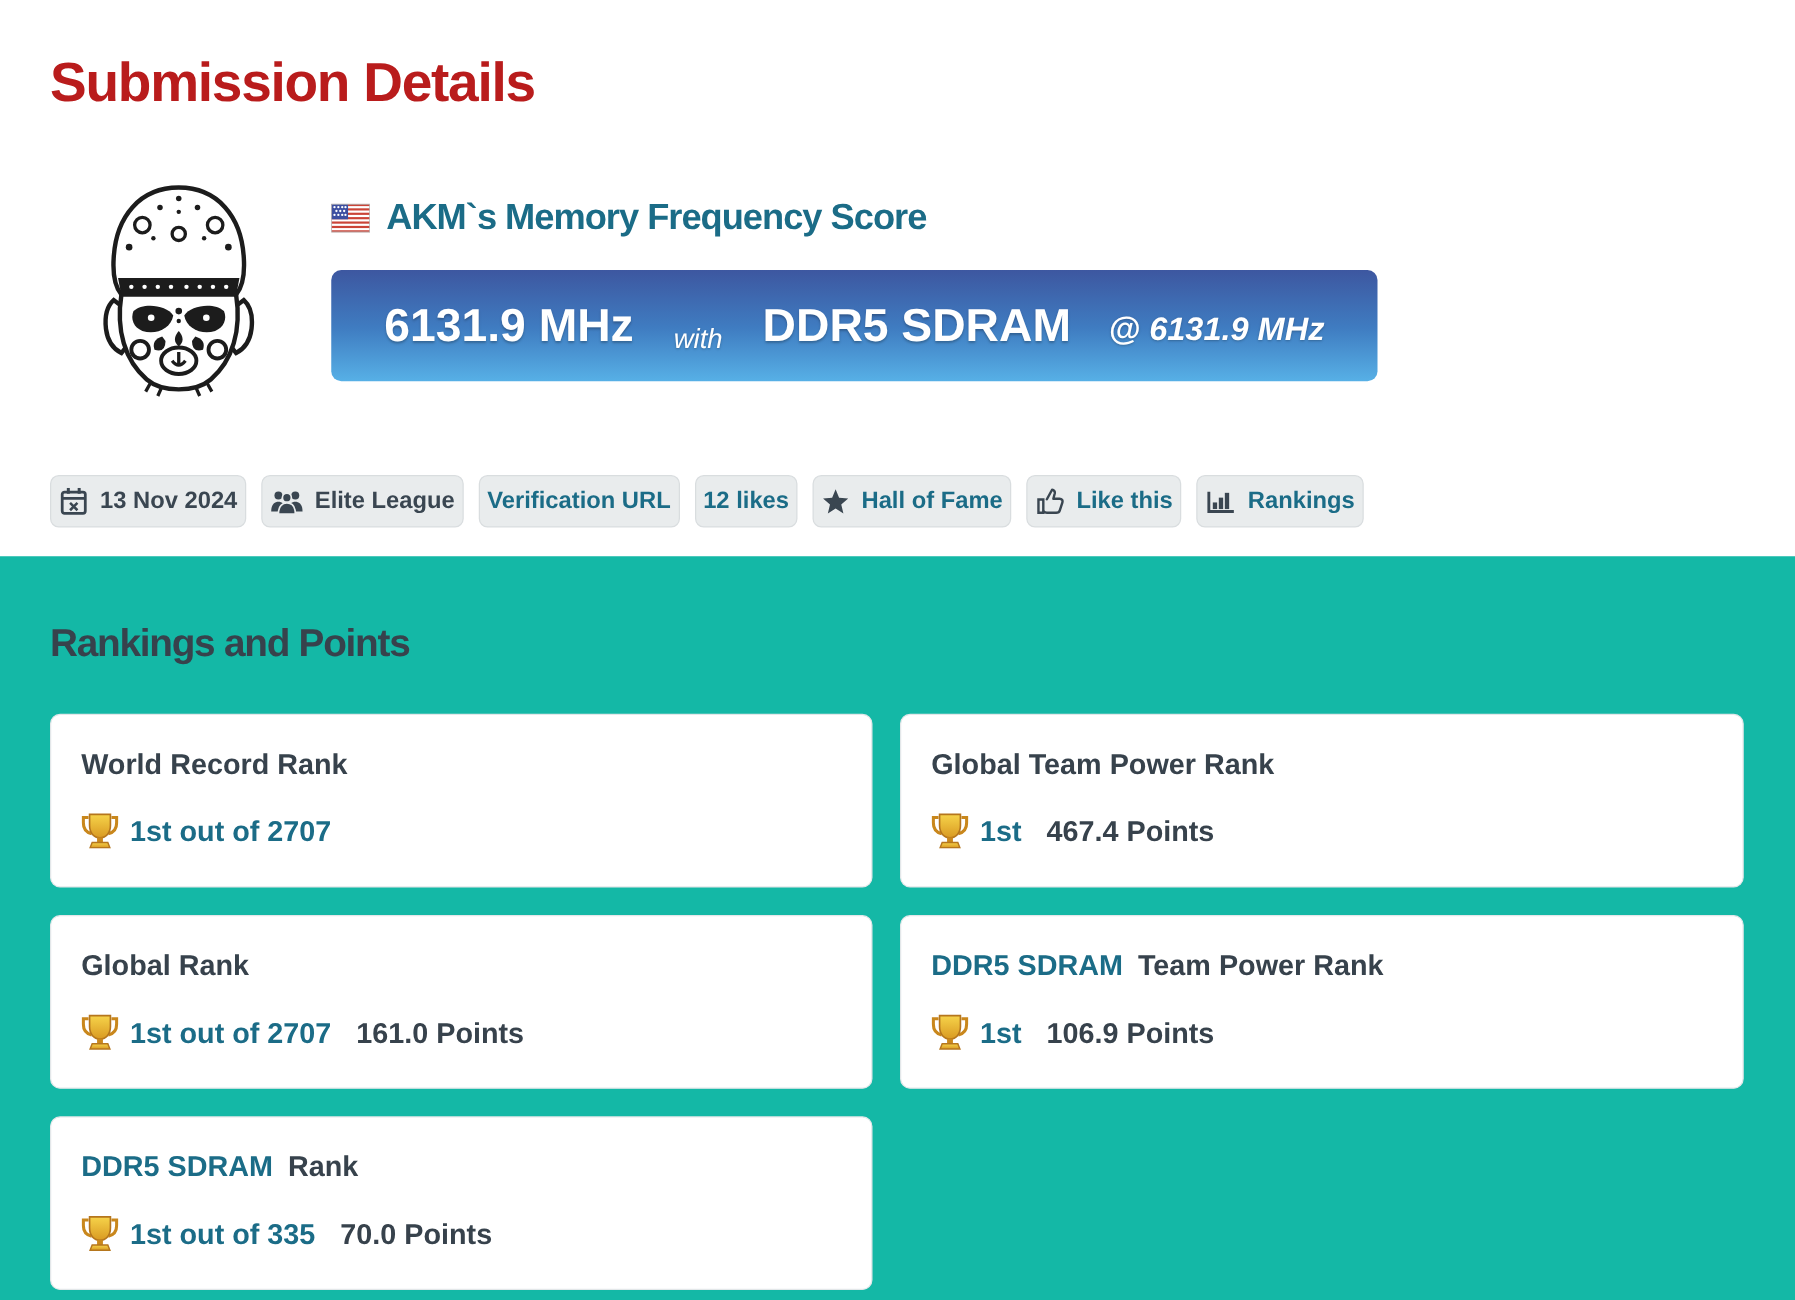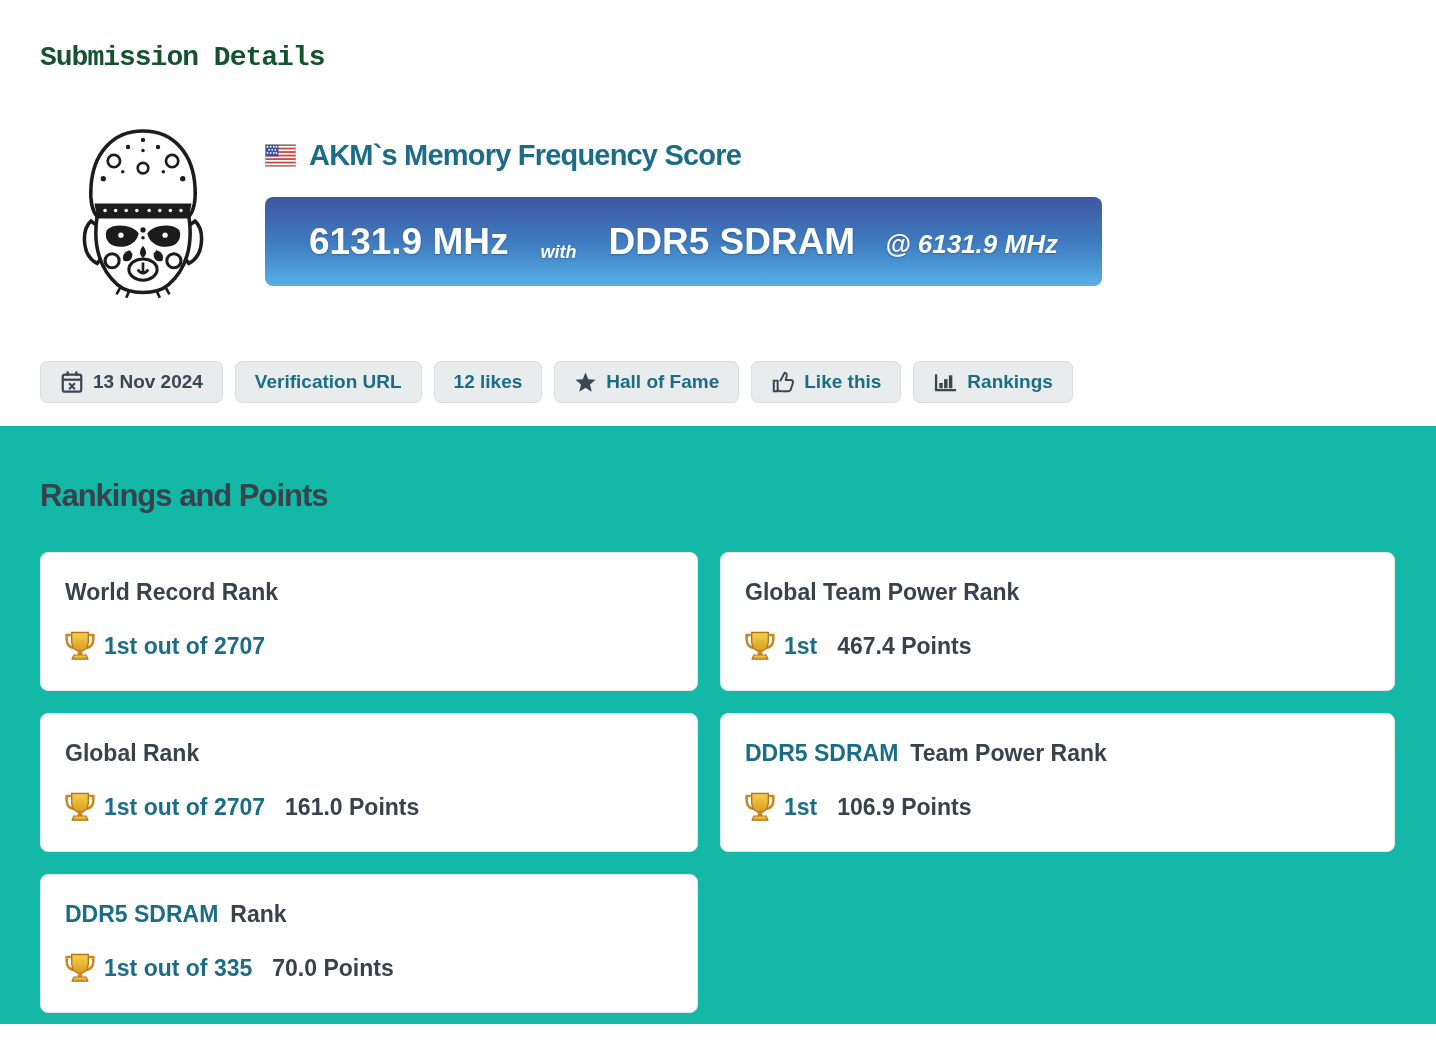--- a/index.html
+++ b/index.html
@@ -1,42 +1,42 @@
 <!DOCTYPE html>
 <html><head>
 <meta charset="utf-8">
 <style>
   * { margin:0; padding:0; box-sizing:border-box; }
   html,body { width:1436px; height:1040px; background:#ffffff;
     font-family:"Liberation Sans","DejaVu Sans",sans-serif; overflow:hidden; }
 
   .white-section { background:#fff; padding:42px 40px 23px 40px; }
 
-  h1.page-title { font-size:28px; font-weight:700; color:#14532d; letter-spacing:-1px;font-family:Liberation Mono, monospace; }
+  h1.page-title { font-size:44px; font-weight:700; color:#b91c1c; letter-spacing:-1px; }
 
   .profile-row { display:flex; align-items:flex-start; margin:50px 0 0 0; }
   .avatar-wrap { width:150px; height:182px; margin-left:28px; flex:0 0 auto; cursor:pointer; }
   .avatar-wrap svg { width:100%; height:100%; }
 
   .title-col { margin-left:47px; padding-top:16px; }
   .score-title-row { display:flex; align-items:center; gap:13px; }
   .flag { width:31px; height:23px; flex:0 0 auto; }
   h2.score-title { font-size:29px; font-weight:700; color:#1b6c87; letter-spacing:-0.8px; }
 
   .banner { margin-top:25px; width:837px; height:89px; border-radius:8px;
     background:linear-gradient(180deg,#3d57a0 0%, #3f7cc1 52%, #57b0e6 100%);
     display:flex; align-items:center; justify-content:center; gap:30px; color:#fff;
     text-shadow:0 1px 2px rgba(0,0,0,.25); }
   .banner .score { font-size:37px; font-weight:700; }
-  .banner .with { font-size:18px; font-weight:700; font-style:italic; margin:21px 2px 0 2px; }
+  .banner .with { font-size:22px; font-weight:400; font-style:italic; margin:21px 2px 0 2px; }
   .banner .hw { font-size:37px; font-weight:700; }
   .banner .at { font-size:26px; font-weight:700; font-style:italic; margin-top:6px; }
 
   .meta-row { display:flex; gap:12px; margin:56px 0 0 0; }
-  .meta-btn { height:42px; padding:0 19px; display:flex; align-items:center; gap:9px;
+  .meta-btn { height:42px; padding:0 6px; display:flex; align-items:center; gap:9px;
     background:#e9eced; border:1px solid #d9dddf; border-radius:7px;
     font-size:19px; font-weight:700; cursor:pointer; white-space:nowrap; }
   .meta-btn .lbl-dark { color:#3a4651; }
   .meta-btn .lbl-link { color:#1b6c87; }
   .meta-btn svg { flex:0 0 auto; }
 
   .gray-section { background:#14b8a6; min-height:598px; padding:40px 40px 0 40px; }
   h2.section-title { font-size:31px; font-weight:700; color:#37424c; letter-spacing:-1px; margin:12px 0 38px 0; }
 
   .cards-grid { display:grid; grid-template-columns:658px 675px; column-gap:22px; row-gap:22px; }
@@ -173,20 +173,31 @@
       <svg width="24" height="24" viewBox="0 0 26 26">
         <rect x="3" y="5" width="20" height="18.5" rx="2" fill="none" stroke="#3a4651" stroke-width="2.4"></rect>
         <line x1="3" y1="10.5" x2="23" y2="10.5" stroke="#3a4651" stroke-width="2.4"></line>
         <rect x="7" y="1.5" width="2.6" height="5" fill="#3a4651"></rect>
         <rect x="16.4" y="1.5" width="2.6" height="5" fill="#3a4651"></rect>
         <path d="M9.8 14.4 l6.4 6.4 M16.2 14.4 l-6.4 6.4" stroke="#3a4651" stroke-width="2.2"></path>
       </svg>
       <span class="lbl-dark">13 Nov 2024</span>
     </div>
 
+    <div class="meta-btn">
+      <svg width="27" height="22" viewBox="0 0 28 22" fill="#3a4651">
+        <circle cx="7" cy="6.2" r="3.3"></circle>
+          <path d="M1 19.5 c0-6 3-8 6-8 s6 2 6 8 Z"></path>
+        <circle cx="21" cy="6.2" r="3.3"></circle>
+          <path d="M15 19.5 c0-6 3-8 6-8 s6 2 6 8 Z"></path>
+        <circle cx="14" cy="8" r="3.7" stroke="#e9eced" stroke-width="1.4"></circle>
+        <path d="M7 21.6 c0-7 3.5-9.2 7-9.2 s7 2.2 7 9.2 Z" stroke="#e9eced" stroke-width="1.4"></path>
+      </svg>
+      <span class="lbl-dark">Elite League</span>
+    </div>
 
     <div class="meta-btn">
       <span class="lbl-link">Verification URL</span>
     </div>
 
     <div class="meta-btn">
       <span class="lbl-link">12 likes</span>
     </div>
 
     <div class="meta-btn">

